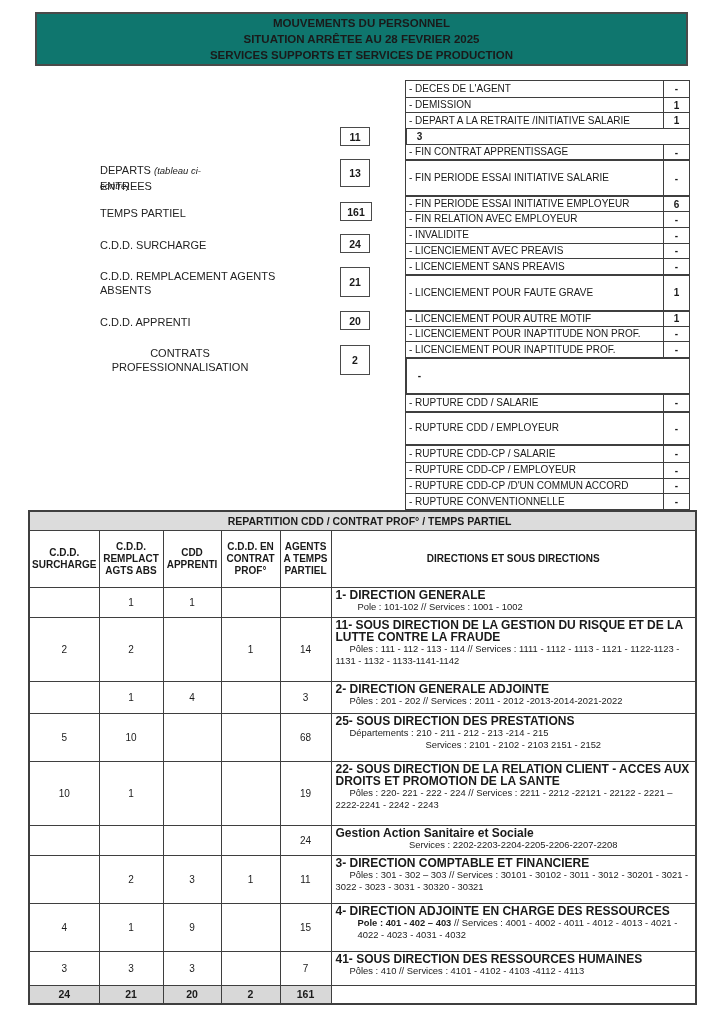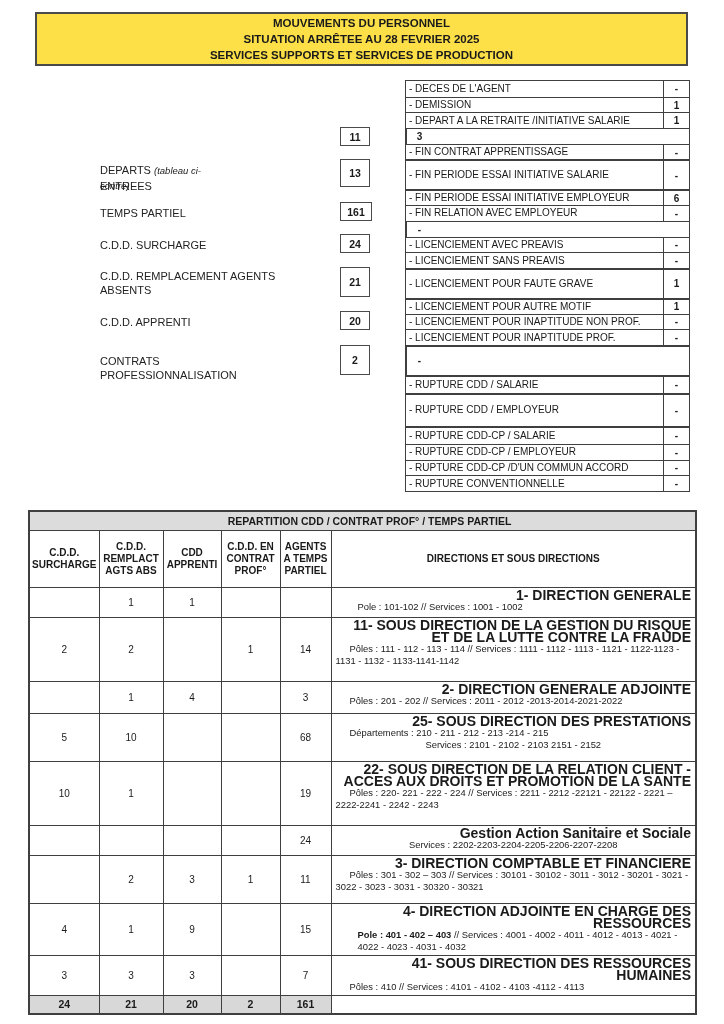--- a/index.html
+++ b/index.html
@@ -10,36 +10,36 @@
     color:#1a1a1a;
     position:relative;
   }
   .page { width:724px; height:1024px; position:relative; background:#fff; }
 
   
   .top-section { position:relative; width:724px; height:505px; }
 
   .header-box {
     position:absolute; left:35px; top:12px; width:653px; height:54px;
-    background:#fde047; border:2px solid #4a4a4a;
+    background:#0f766e; border:2px solid #4a4a4a;
     display:flex; flex-direction:column; justify-content:center; align-items:center;
     font-weight:bold; font-size:11.5px; line-height:16px; text-align:center;
   }
 
   .s-label {
     position:absolute; left:100px; font-size:11px; line-height:14px; color:#222;
   }
   .s-label .note { font-style:italic; font-size:9.5px; }
   .s0 { top:131px;margin-top:48px; }
   .s1 { top:163px; width:122px; }
   .s2 { top:206px; }
   .s3 { top:238px; }
   .s4 { top:269px; width:185px; }
   .s5 { top:315px; }
-  .s6 { top:354px; width:160px; }
+  .s6 { top:346px; width:160px;text-align:center; }
 
   .s-box {
     position:absolute; left:340px; width:30px;
     border:1.5px solid #4a4a4a; background:#fff;
     display:flex; align-items:center; justify-content:center;
     font-weight:bold; font-size:10.5px;
   }
   .b0 { top:127px; height:19px; }
   .b1 { top:159px; height:28px; }
   .b2 { top:202px; height:19px; width:32px; }
@@ -51,21 +51,21 @@
   
   .dep {
     position:absolute; left:405px; top:80px; width:285px;
     border:1.5px solid #3f3f3f; background:#fff;
   }
   .dep-row {
     display:flex; align-items:center; height:15.7px;
     border-top:1px solid #3f3f3f;
   }
   .dep-row:first-child { border-top:none; }
-  .dep-row.tall { height:30px; }
+  .dep-row.tall { height:36px; }
   .dep-row.mid { height:18px; }
   .dep-row.taller { height:33px; }
   .dep-row.thick { border-top-width:2px; }
   .dep-label {
     flex:1; padding:0 3px; font-size:10px; line-height:12px;
     white-space:nowrap; overflow:hidden;
   }
   .dep-value {
     width:26px; align-self:stretch; border-left:1px solid #3f3f3f;
     display:flex; align-items:center; justify-content:center;
@@ -84,21 +84,21 @@
     height:19px; background:#dcdcdc; font-weight:bold; font-size:10.5px; text-align:center;padding-left:14px;
   }
   .rt-head th {
     height:57px; font-weight:bold; font-size:10px; line-height:12px;
     text-align:center; vertical-align:middle; padding:1px 2px; background:#fff;
   }
   .rep-table td.num {
     text-align:center; vertical-align:middle; font-size:10px; padding:0;
   }
   .rep-table td.dir { padding:1px 4px 2px 4px; vertical-align:top; }
-  .dir-title { font-weight:bold; font-size:14px; line-height:12px;text-align:right; }
+  .dir-title { font-weight:bold; font-size:12px; line-height:12px; }
   .detail { font-size:9.4px; line-height:12px; text-indent:14px; }
   .detail.flush { text-indent:0;margin-left:22px; }
   .detail.center { text-indent:0; text-align:center; }
   .detail .b { font-weight:bold; }
   .rh-a { height:30px; } .rh-b { height:64px; } .rh-c { height:32px; }
   .rh-d { height:48px; } .rh-f { height:34px; }
   .rt-total td {
     height:19px; background:#d8d8d8; font-weight:bold; font-size:10.5px;
     text-align:center; vertical-align:middle;
   }
@@ -159,20 +159,21 @@
         </div>
       <div class="dep-row thick">
           <div class="dep-label">- FIN PERIODE ESSAI INITIATIVE EMPLOYEUR</div>
           <div class="dep-value">6</div>
         </div>
       <div class="dep-row">
           <div class="dep-label">- FIN RELATION AVEC EMPLOYEUR</div>
           <div class="dep-value">-</div>
         </div>
       <div class="dep-row">
+          <div class="dep-label">- INVALIDITE</div>
           <div class="dep-value">-</div>
         </div>
       <div class="dep-row">
           <div class="dep-label">- LICENCIEMENT AVEC PREAVIS</div>
           <div class="dep-value">-</div>
         </div>
       <div class="dep-row">
           <div class="dep-label">- LICENCIEMENT SANS PREAVIS</div>
           <div class="dep-value">-</div>
         </div>

